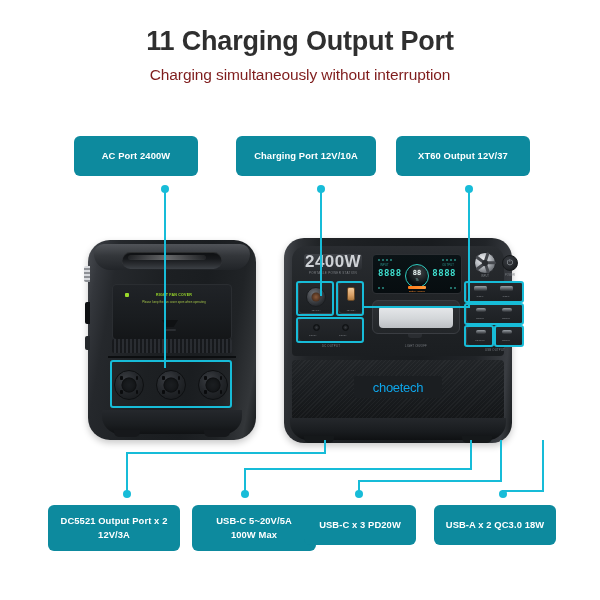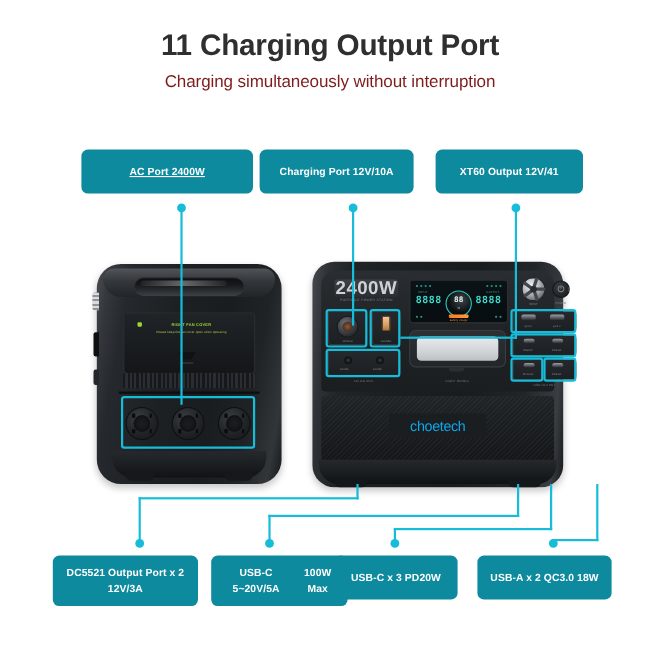--- a/index.html
+++ b/index.html
@@ -395,45 +395,45 @@
   </div>
 
   <div class="hl" style="left:296px;top:281px;width:38px;height:35px;"></div>
   <div class="hl" style="left:336px;top:281px;width:28px;height:35px;"></div>
   <div class="hl" style="left:296px;top:317px;width:68px;height:26px;"></div>
   <div class="hl" style="left:464px;top:281px;width:60px;height:22px;"></div>
   <div class="hl" style="left:464px;top:303px;width:60px;height:22px;"></div>
   <div class="hl" style="left:464px;top:325px;width:30px;height:22px;"></div>
   <div class="hl" style="left:494px;top:325px;width:30px;height:22px;"></div>
 
-  <div class="callout" style="left:74px;top:136px;width:156px;height:40px;text-decoration:underline;">
+  <div class="callout" style="left:74px;top:136px;width:124px;height:40px;">
     <span>AC Port  2400W</span>
   </div>
   <div class="callout" style="left:236px;top:136px;width:140px;height:40px;">
     <span>Charging Port   12V/10A</span>
   </div>
   <div class="callout" style="left:396px;top:136px;width:134px;height:40px;">
-    <span>XT60 Output  12V/41</span>
+    <span>XT60 Output  12V/37</span>
   </div>
 
   <div class="cline cvert" style="left:164px;top:190px;height:178px;"></div>
   <div class="cdot" style="left:161px;top:185px;"></div>
 
   <div class="cline cvert" style="left:320px;top:190px;height:106px;"></div>
   <div class="cdot" style="left:317px;top:185px;"></div>
 
   <div class="cline cvert" style="left:468px;top:190px;height:118px;"></div>
   <div class="cdot" style="left:465px;top:185px;"></div>
   <div class="cline chor" style="left:364px;top:306px;width:106px;"></div>
 
   <div class="callout" style="left:48px;top:505px;width:132px;height:46px;flex-direction:column;">
     <span>DC5521 Output  Port x 2</span>
     <span>12V/3A</span>
   </div>
-  <div class="callout" style="left:192px;top:505px;width:124px;height:46px;flex-direction:row;">
+  <div class="callout" style="left:192px;top:505px;width:124px;height:46px;flex-direction:column;">
     <span>USB-C 5~20V/5A</span>
     <span>100W Max</span>
   </div>
   <div class="callout" style="left:304px;top:505px;width:112px;height:40px;">
     <span>USB-C x 3   PD20W</span>
   </div>
   <div class="callout" style="left:434px;top:505px;width:122px;height:40px;">
     <span>USB-A x 2     QC3.0 18W</span>
   </div>
 

